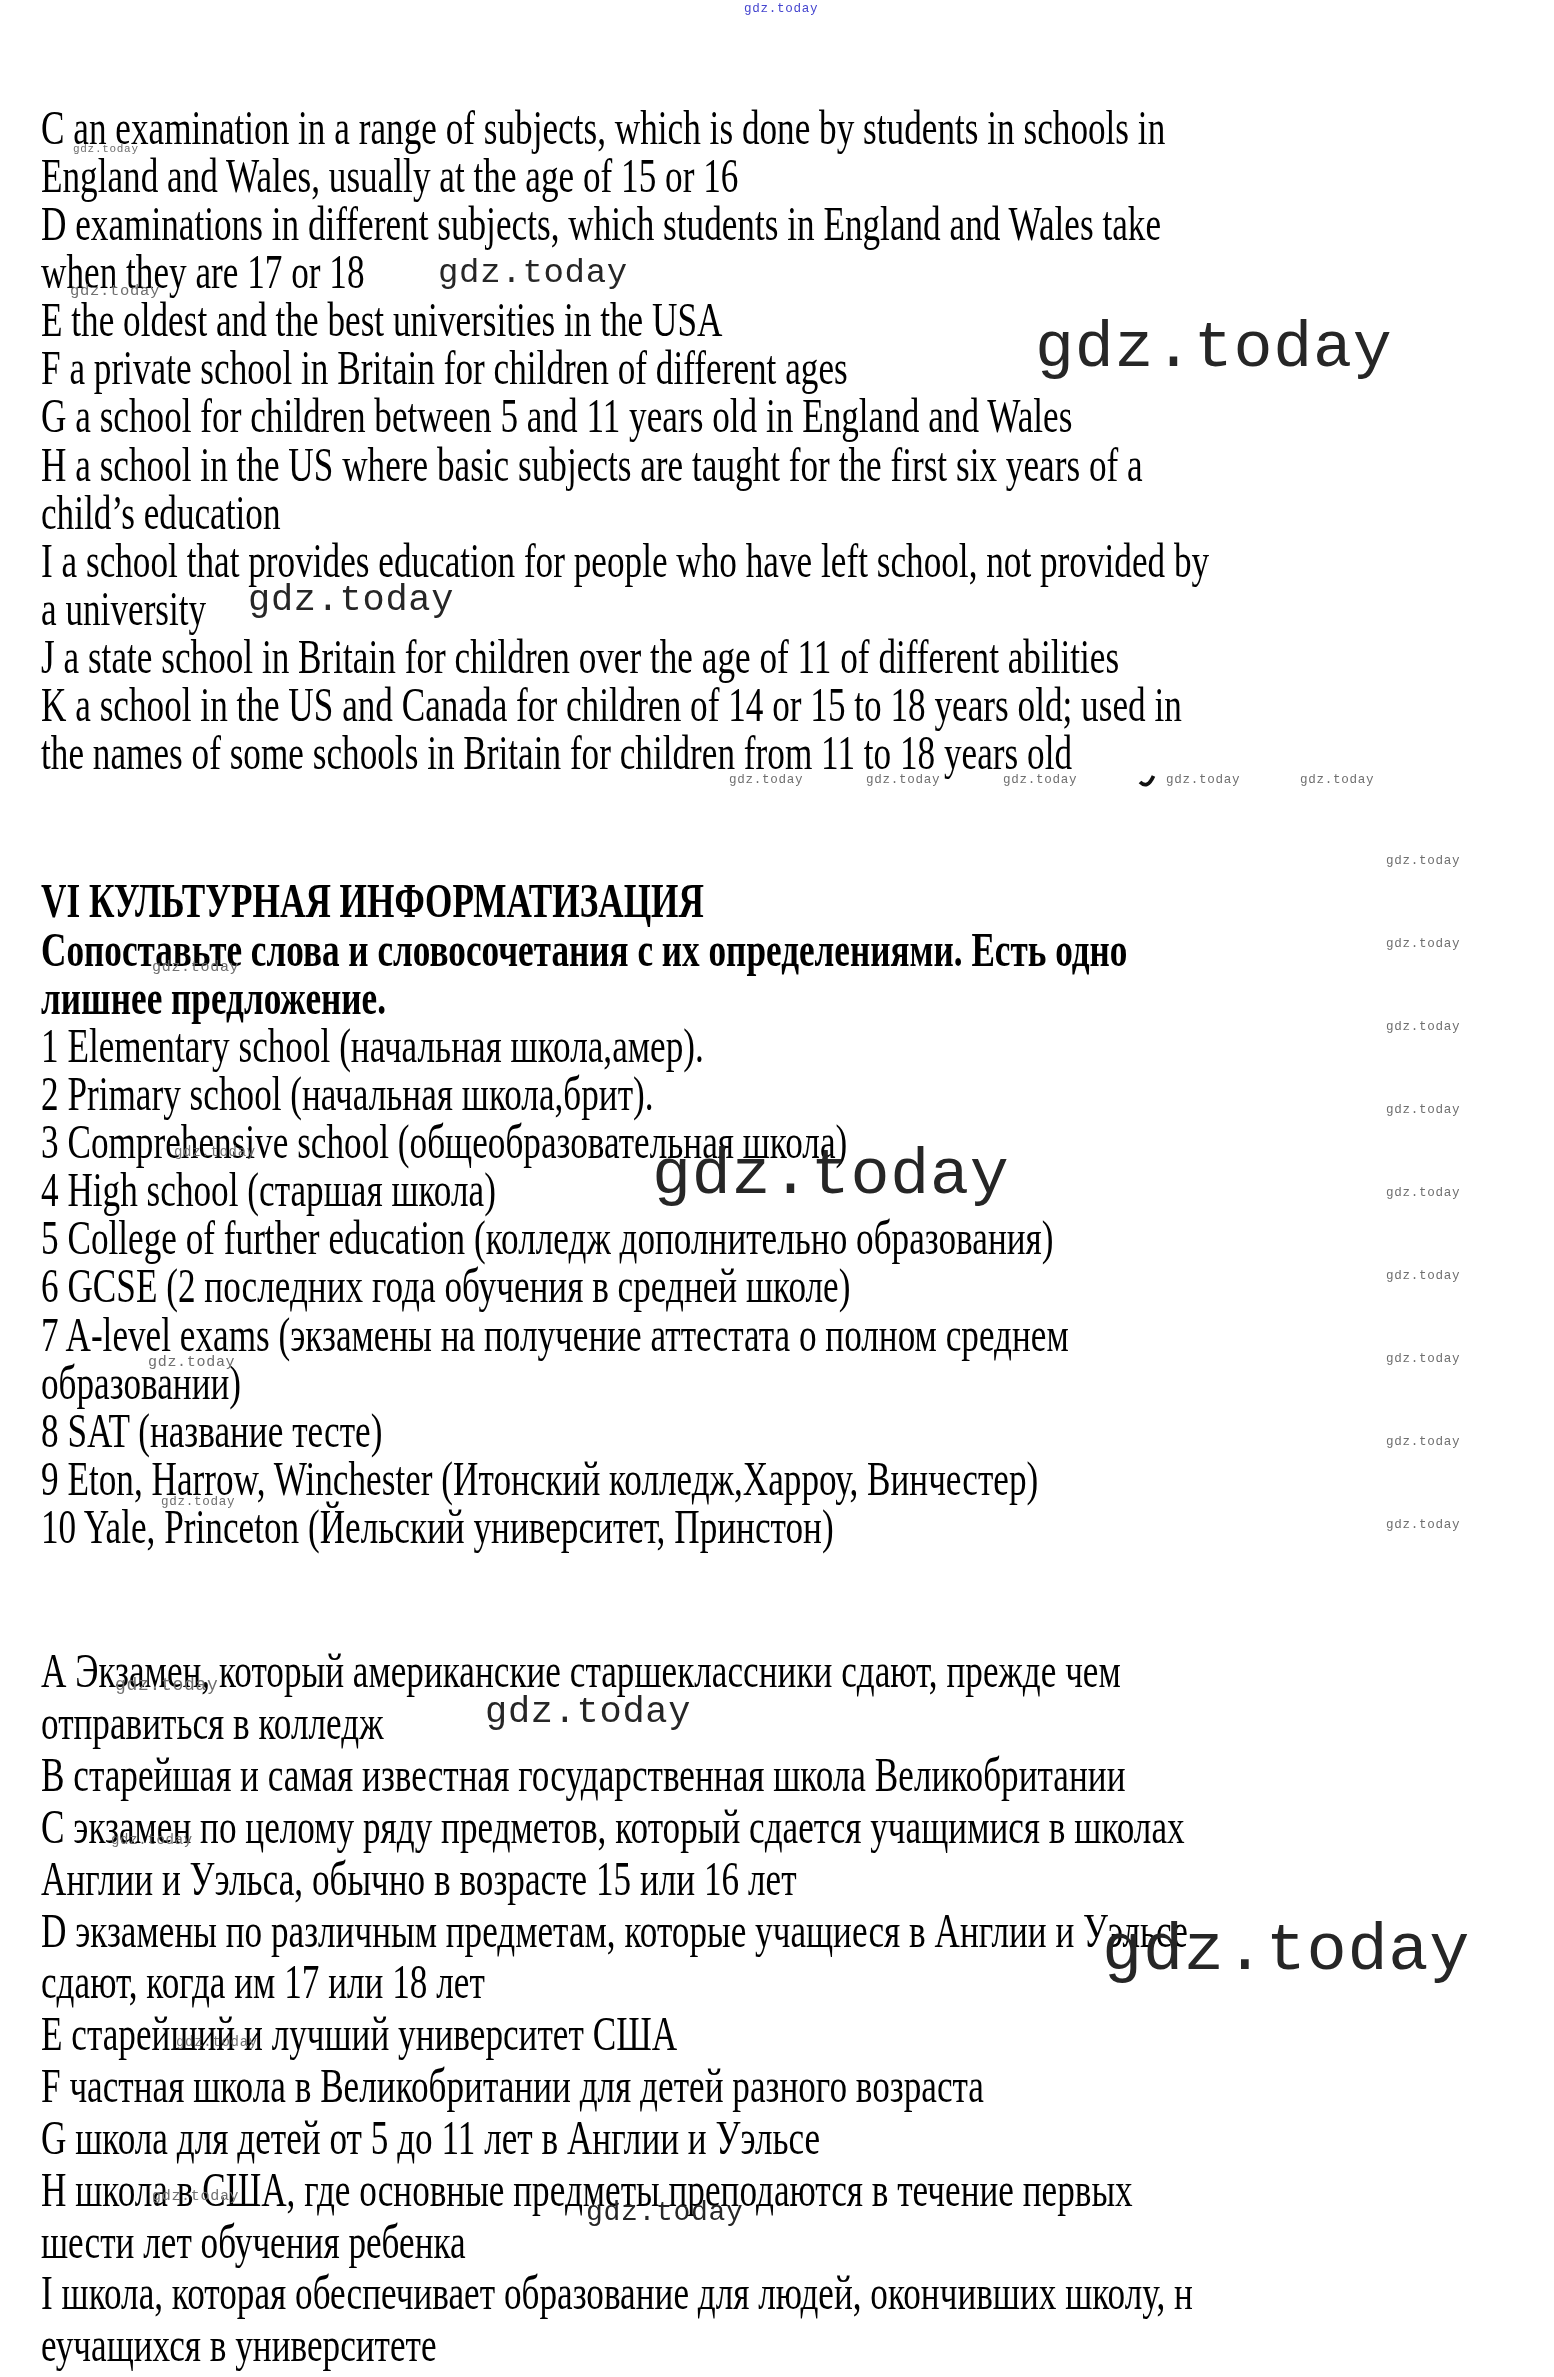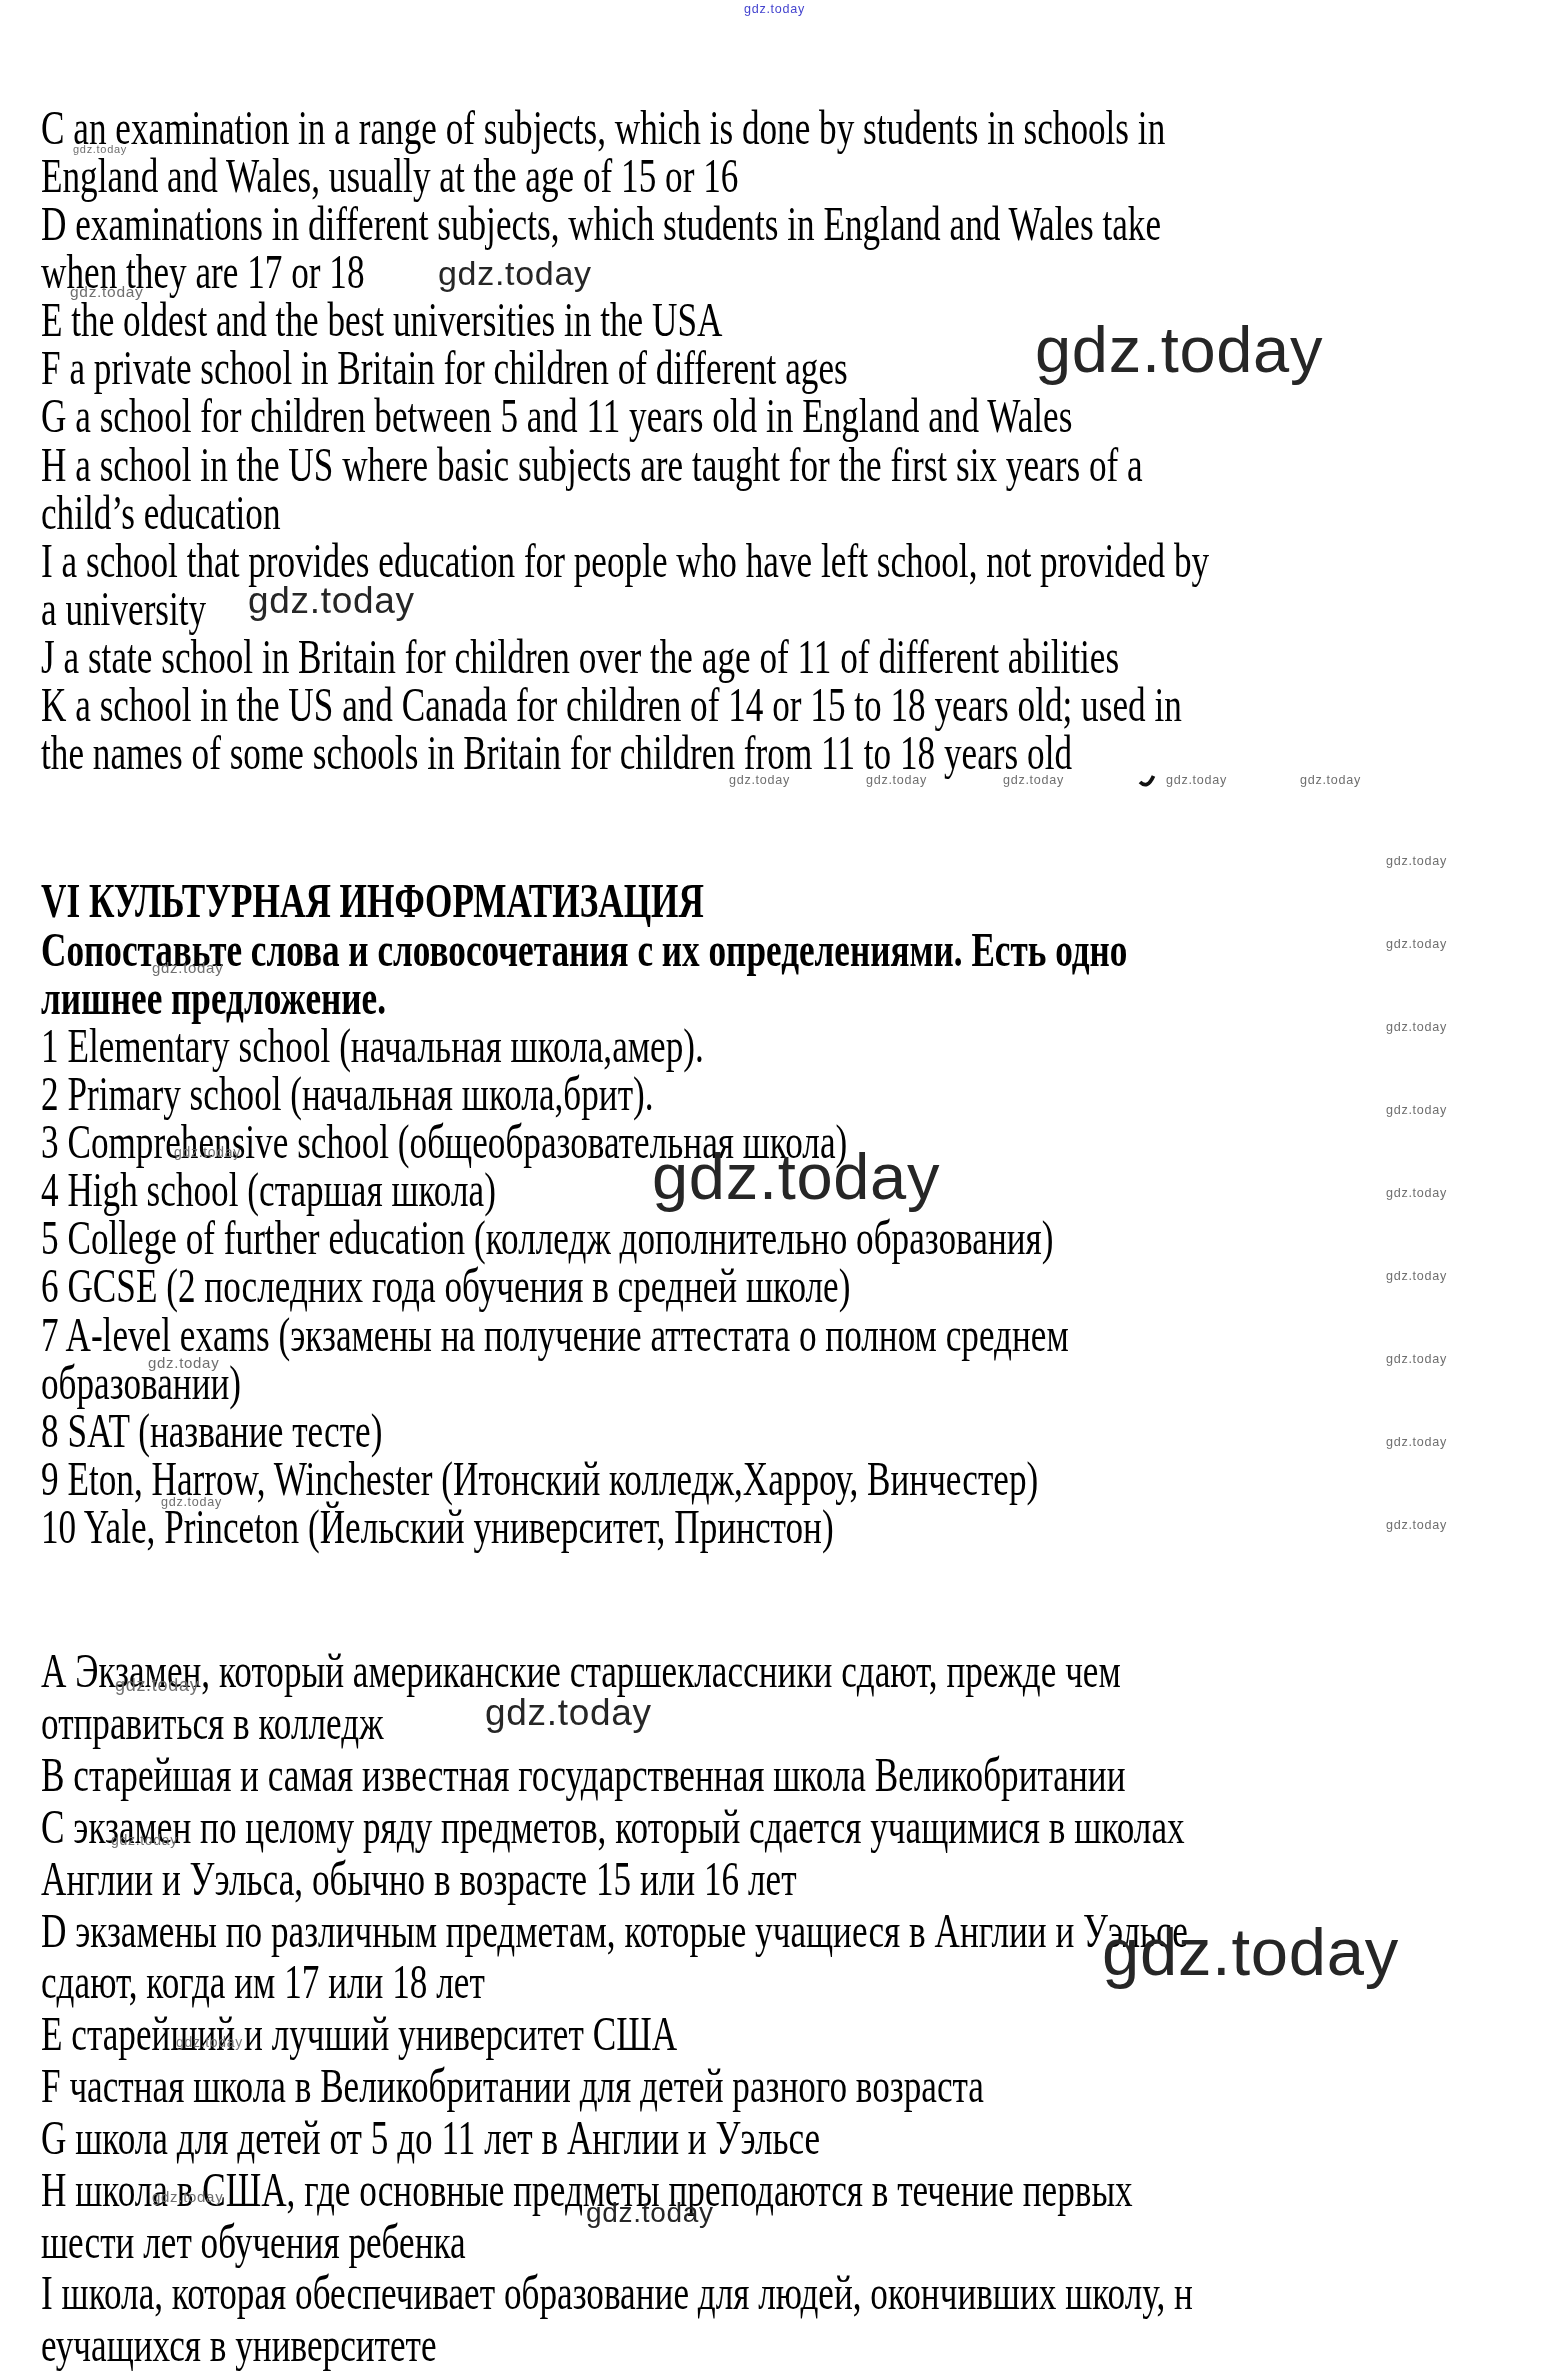--- a/index.html
+++ b/index.html
@@ -20,21 +20,21 @@
     line-height:1;
     transform:scale(0.88,1.22);
     transform-origin:0 0;
     color:#000;
   }
   .b{font-weight:bold;}
   
   .wm{
     position:absolute;
     white-space:nowrap;
-    font-family:Liberation Sans, sans-serif;
+    font-family:Liberation Mono, monospace;
     font-weight:200;
     line-height:1;
     letter-spacing:0.7px;
     color:#6f6f6f;
   }
   .wmd{color:#262626;}
   .wmb{color:#4545cf;}
   .art{position:absolute;}
 </style>
 </head>

